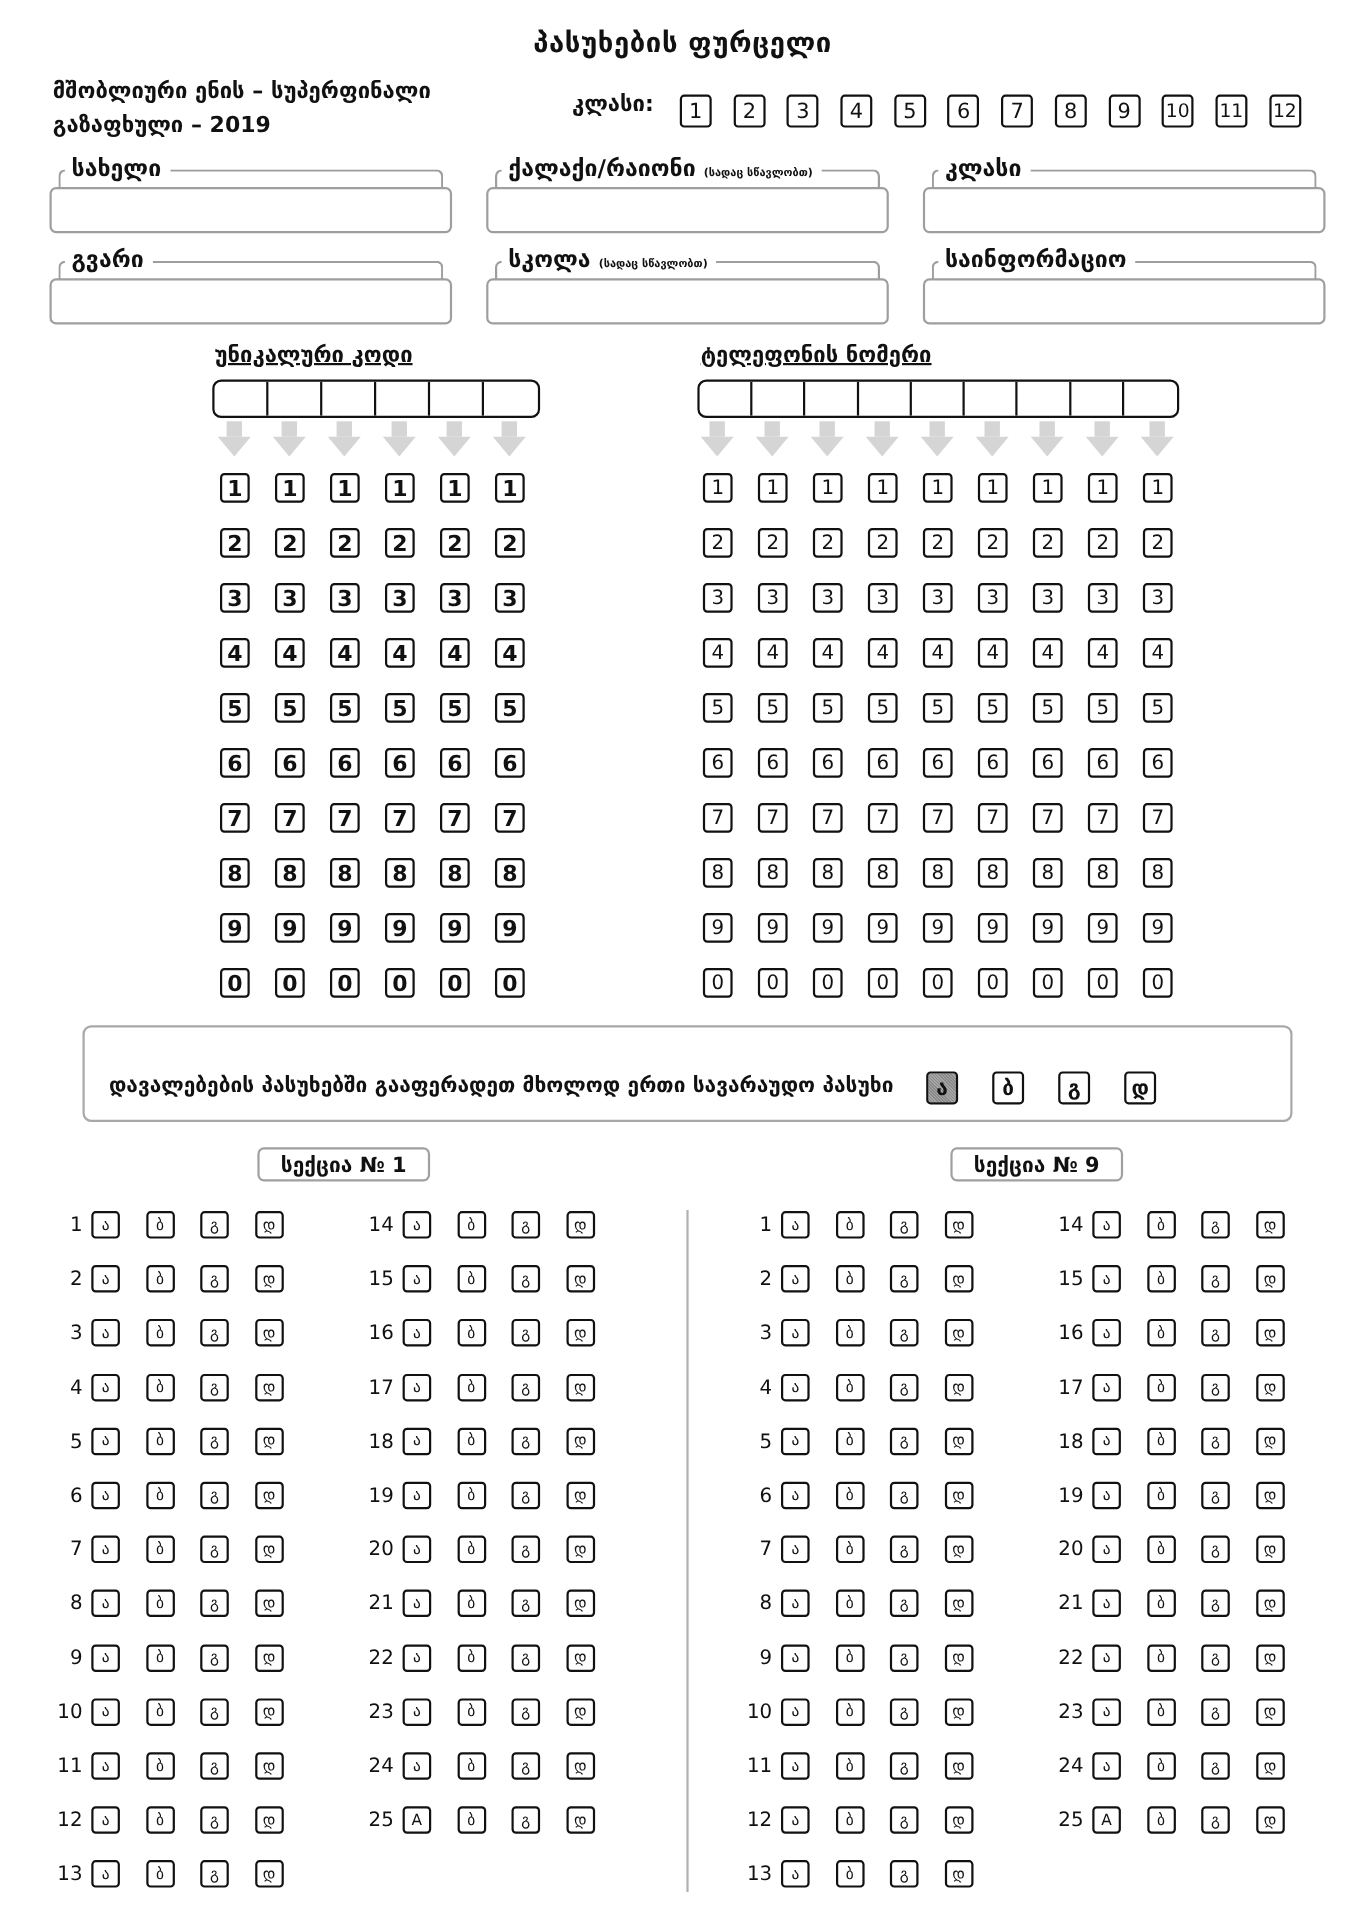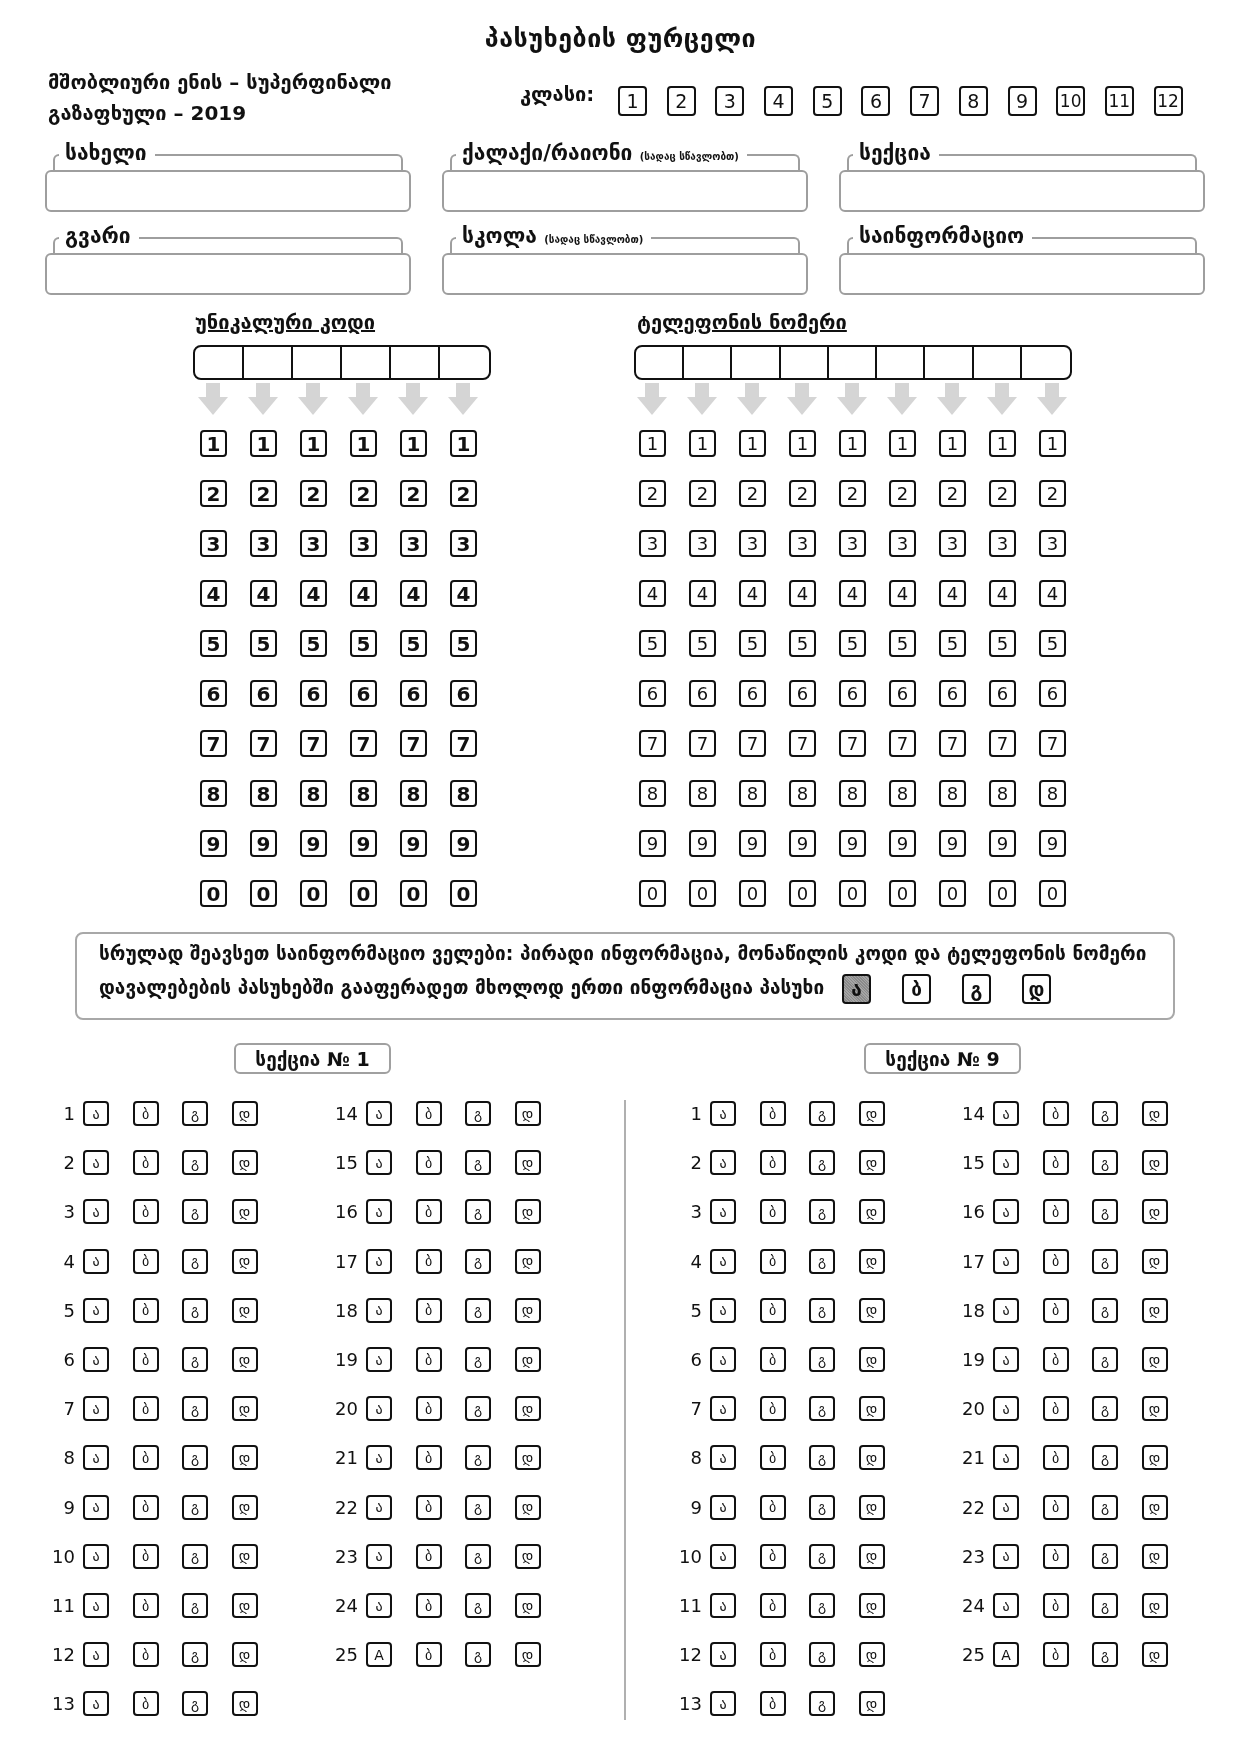--- a/index.html
+++ b/index.html
@@ -76,21 +76,21 @@
   <div class="label"><span>სახელი</span></div>
   <div class="box"></div>
 </div>
 <div class="field" style="left:442px; top:130px;">
   <div class="tab"></div>
   <div class="label"><span>ქალაქი/რაიონი</span> <small>(სადაც სწავლობთ)</small></div>
   <div class="box"></div>
 </div>
 <div class="field" style="left:839px; top:130px;">
   <div class="tab"></div>
-  <div class="label"><span>სექცია</span></div>
+  <div class="label"><span>კლასი</span></div>
   <div class="box"></div>
 </div>
 <div class="field" style="left:45px; top:213px;">
   <div class="tab"></div>
   <div class="label"><span>გვარი</span></div>
   <div class="box"></div>
 </div>
 <div class="field" style="left:442px; top:213px;">
   <div class="tab"></div>
   <div class="label"><span>სკოლა</span> <small>(სადაც სწავლობთ)</small></div>
@@ -333,22 +333,21 @@
     <div class="abs dbox" style="left: 1039px; top: 580px;">4</div>
     <div class="abs dbox" style="left: 1039px; top: 630px;">5</div>
     <div class="abs dbox" style="left: 1039px; top: 680px;">6</div>
     <div class="abs dbox" style="left: 1039px; top: 730px;">7</div>
     <div class="abs dbox" style="left: 1039px; top: 780px;">8</div>
     <div class="abs dbox" style="left: 1039px; top: 830px;">9</div>
     <div class="abs dbox" style="left: 1039px; top: 880px;">0</div>
   </div>
 
 <div class="abs instr">
-  <div class="abs instr-line1">სრულად  შეავსეთ საინფორმაციო ველები: პირადი ინფორმაცია, მონაწილის კოდი და ტელეფონის ნომერი</div>
-  <div class="abs instr-line2">დავალებების პასუხებში გააფერადეთ მხოლოდ ერთი ინფორმაცია პასუხი</div>
+  <div class="abs instr-line2">დავალებების პასუხებში გააფერადეთ მხოლოდ ერთი სავარაუდო პასუხი</div>
   <div class="abs ex-row" id="ex-row">
       <div class="ex-box filled">ა</div>
       <div class="ex-box">ბ</div>
       <div class="ex-box">გ</div>
       <div class="ex-box">დ</div>
     </div>
 </div>
 
 <div class="abs sec-head" style="left:234px;">სექცია № 1</div>
 <div class="abs sec-head" style="left:864px;">სექცია № 9</div>

